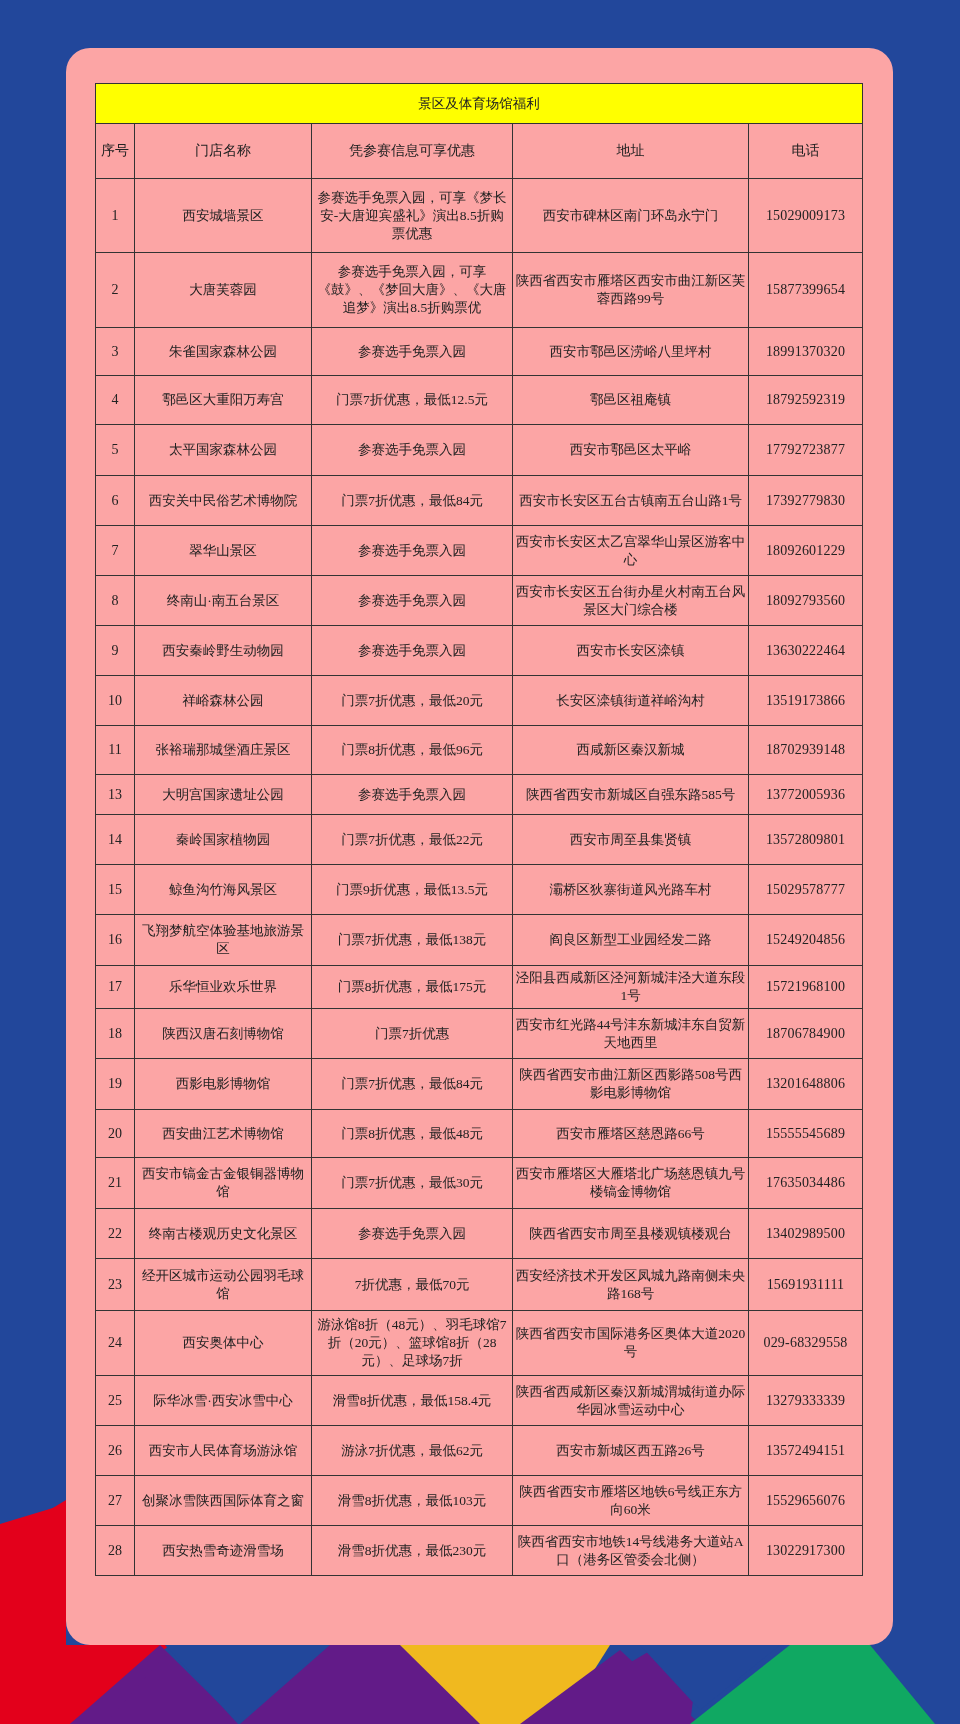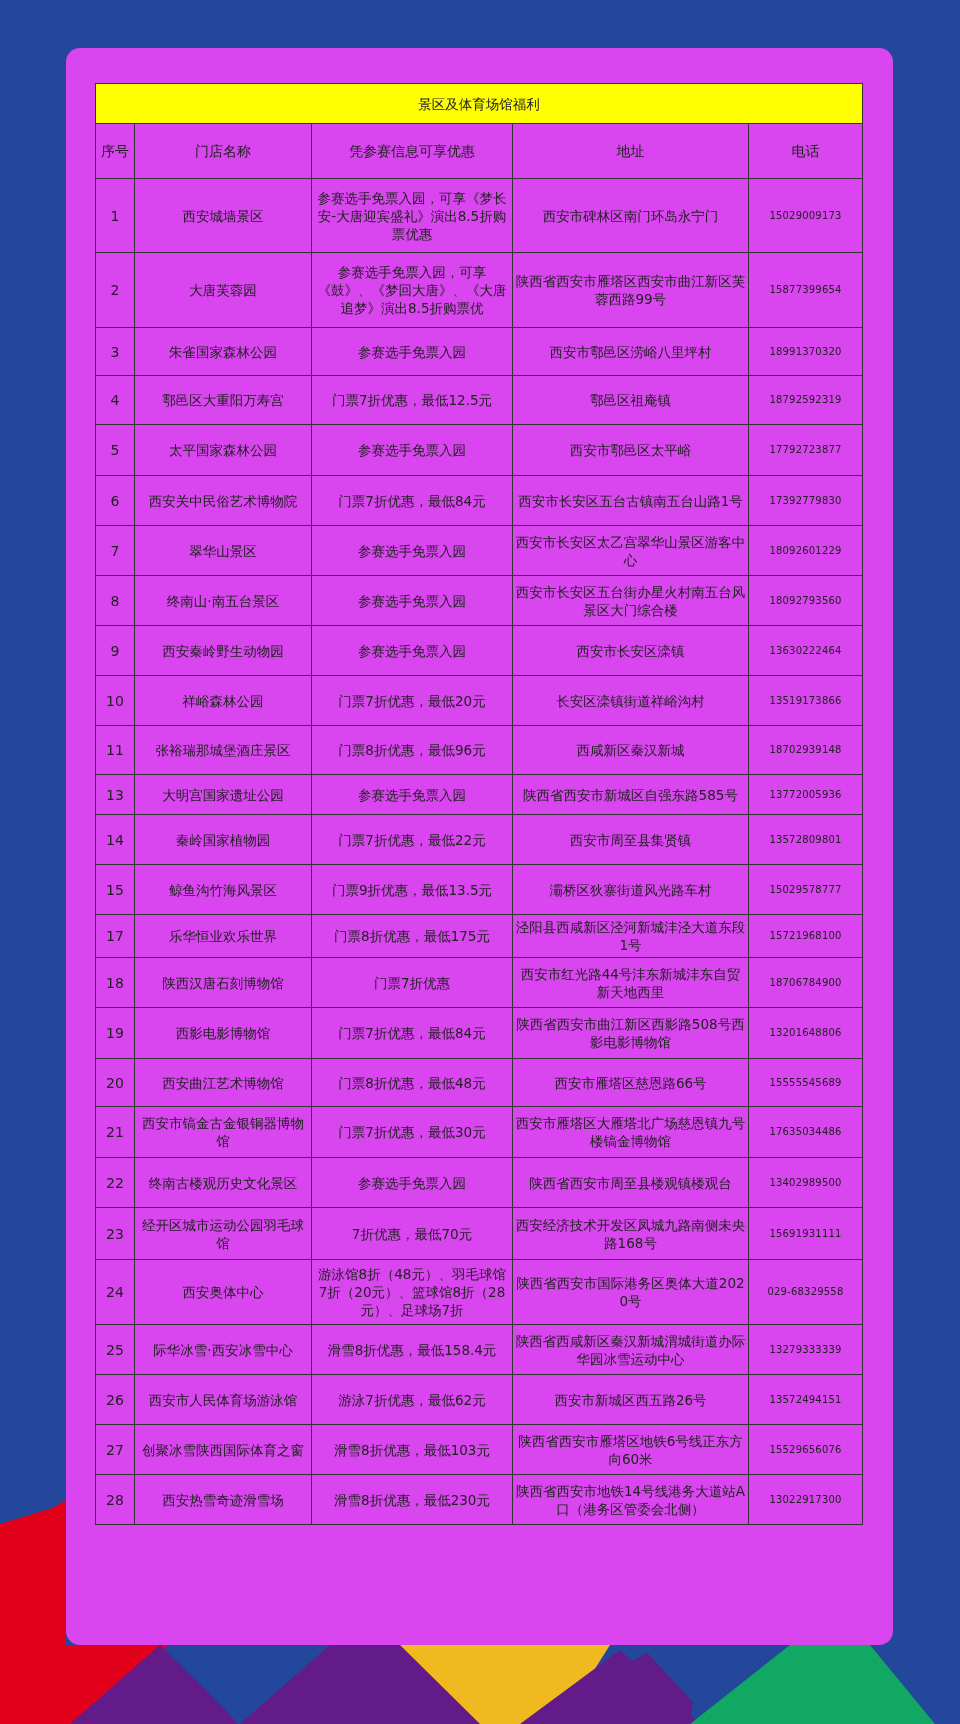--- a/index.html
+++ b/index.html
@@ -4,35 +4,35 @@
 <style>
   html, body { margin: 0; padding: 0; }
   body {
     width: 960px; height: 1724px; position: relative; overflow: hidden;
     background: #22479b;
     font-family: "DejaVu Sans", "Liberation Sans", sans-serif;
   }
   .bg-shapes { position: absolute; left: 0; top: 0; width: 960px; height: 1724px; z-index: 0; }
   .card {
     position: absolute; left: 66px; top: 48px; width: 827px; height: 1597px;
-    background: #d946ef; border-radius: 14px; z-index: 1;
+    background: #fca5a5; border-radius: 24px; z-index: 1; font-family: Liberation Serif, serif;
   }
   table.benefits {
     position: absolute; left: 29px; top: 35px; width: 767px;
     border-collapse: collapse; table-layout: fixed;
     color: #222; font-size: 13.5px;
   }
   table.benefits td, table.benefits th {
     border: 1.5px solid #333; text-align: center; vertical-align: middle;
     padding: 0 2px; line-height: 18px; font-weight: normal; word-break: break-all;
   }
   .title-row td { background: #ffff00; height: 39px; font-weight: bold; font-size: 13.5px; }
   .head-row th { height: 54px; font-size: 14px; }
   td.num { font-size: 14px; }
-  td.phone { font-size: 10px; letter-spacing: 0.2px; }
+  td.phone { font-size: 14px; letter-spacing: 0.2px; }
 </style>
 </head>
 <body>
 
 <svg class="bg-shapes" viewBox="0 0 960 1724" xmlns="http://www.w3.org/2000/svg">
   <rect x="0" y="0" width="960" height="1724" fill="#22479b"></rect>
 
   <polygon points="0,1524 66,1504 66,1645 165,1645 0,1724" fill="#e3001b"></polygon>
   <polygon points="0,1540 66,1500 66,1724 0,1724" fill="#e3001b"></polygon>
   <polygon points="66,1645 170,1645 70,1724 66,1724" fill="#e3001b"></polygon>
@@ -167,20 +167,27 @@
           <td>西安市周至县集贤镇</td>
           <td class="phone">13572809801</td>
         </tr>
         <tr style="height: 50px;">
           <td class="num">15</td>
           <td>鲸鱼沟竹海风景区</td>
           <td>门票9折优惠，最低13.5元</td>
           <td>灞桥区狄寨街道风光路车村</td>
           <td class="phone">15029578777</td>
         </tr>
+        <tr style="height: 51px;">
+          <td class="num">16</td>
+          <td>飞翔梦航空体验基地旅游景区</td>
+          <td>门票7折优惠，最低138元</td>
+          <td>阎良区新型工业园经发二路</td>
+          <td class="phone">15249204856</td>
+        </tr>
         <tr style="height: 43px;">
           <td class="num">17</td>
           <td>乐华恒业欢乐世界</td>
           <td>门票8折优惠，最低175元</td>
           <td>泾阳县西咸新区泾河新城沣泾大道东段1号</td>
           <td class="phone">15721968100</td>
         </tr>
         <tr style="height: 50px; margin-top: 47px;">
           <td class="num">18</td>
           <td>陕西汉唐石刻博物馆</td>

